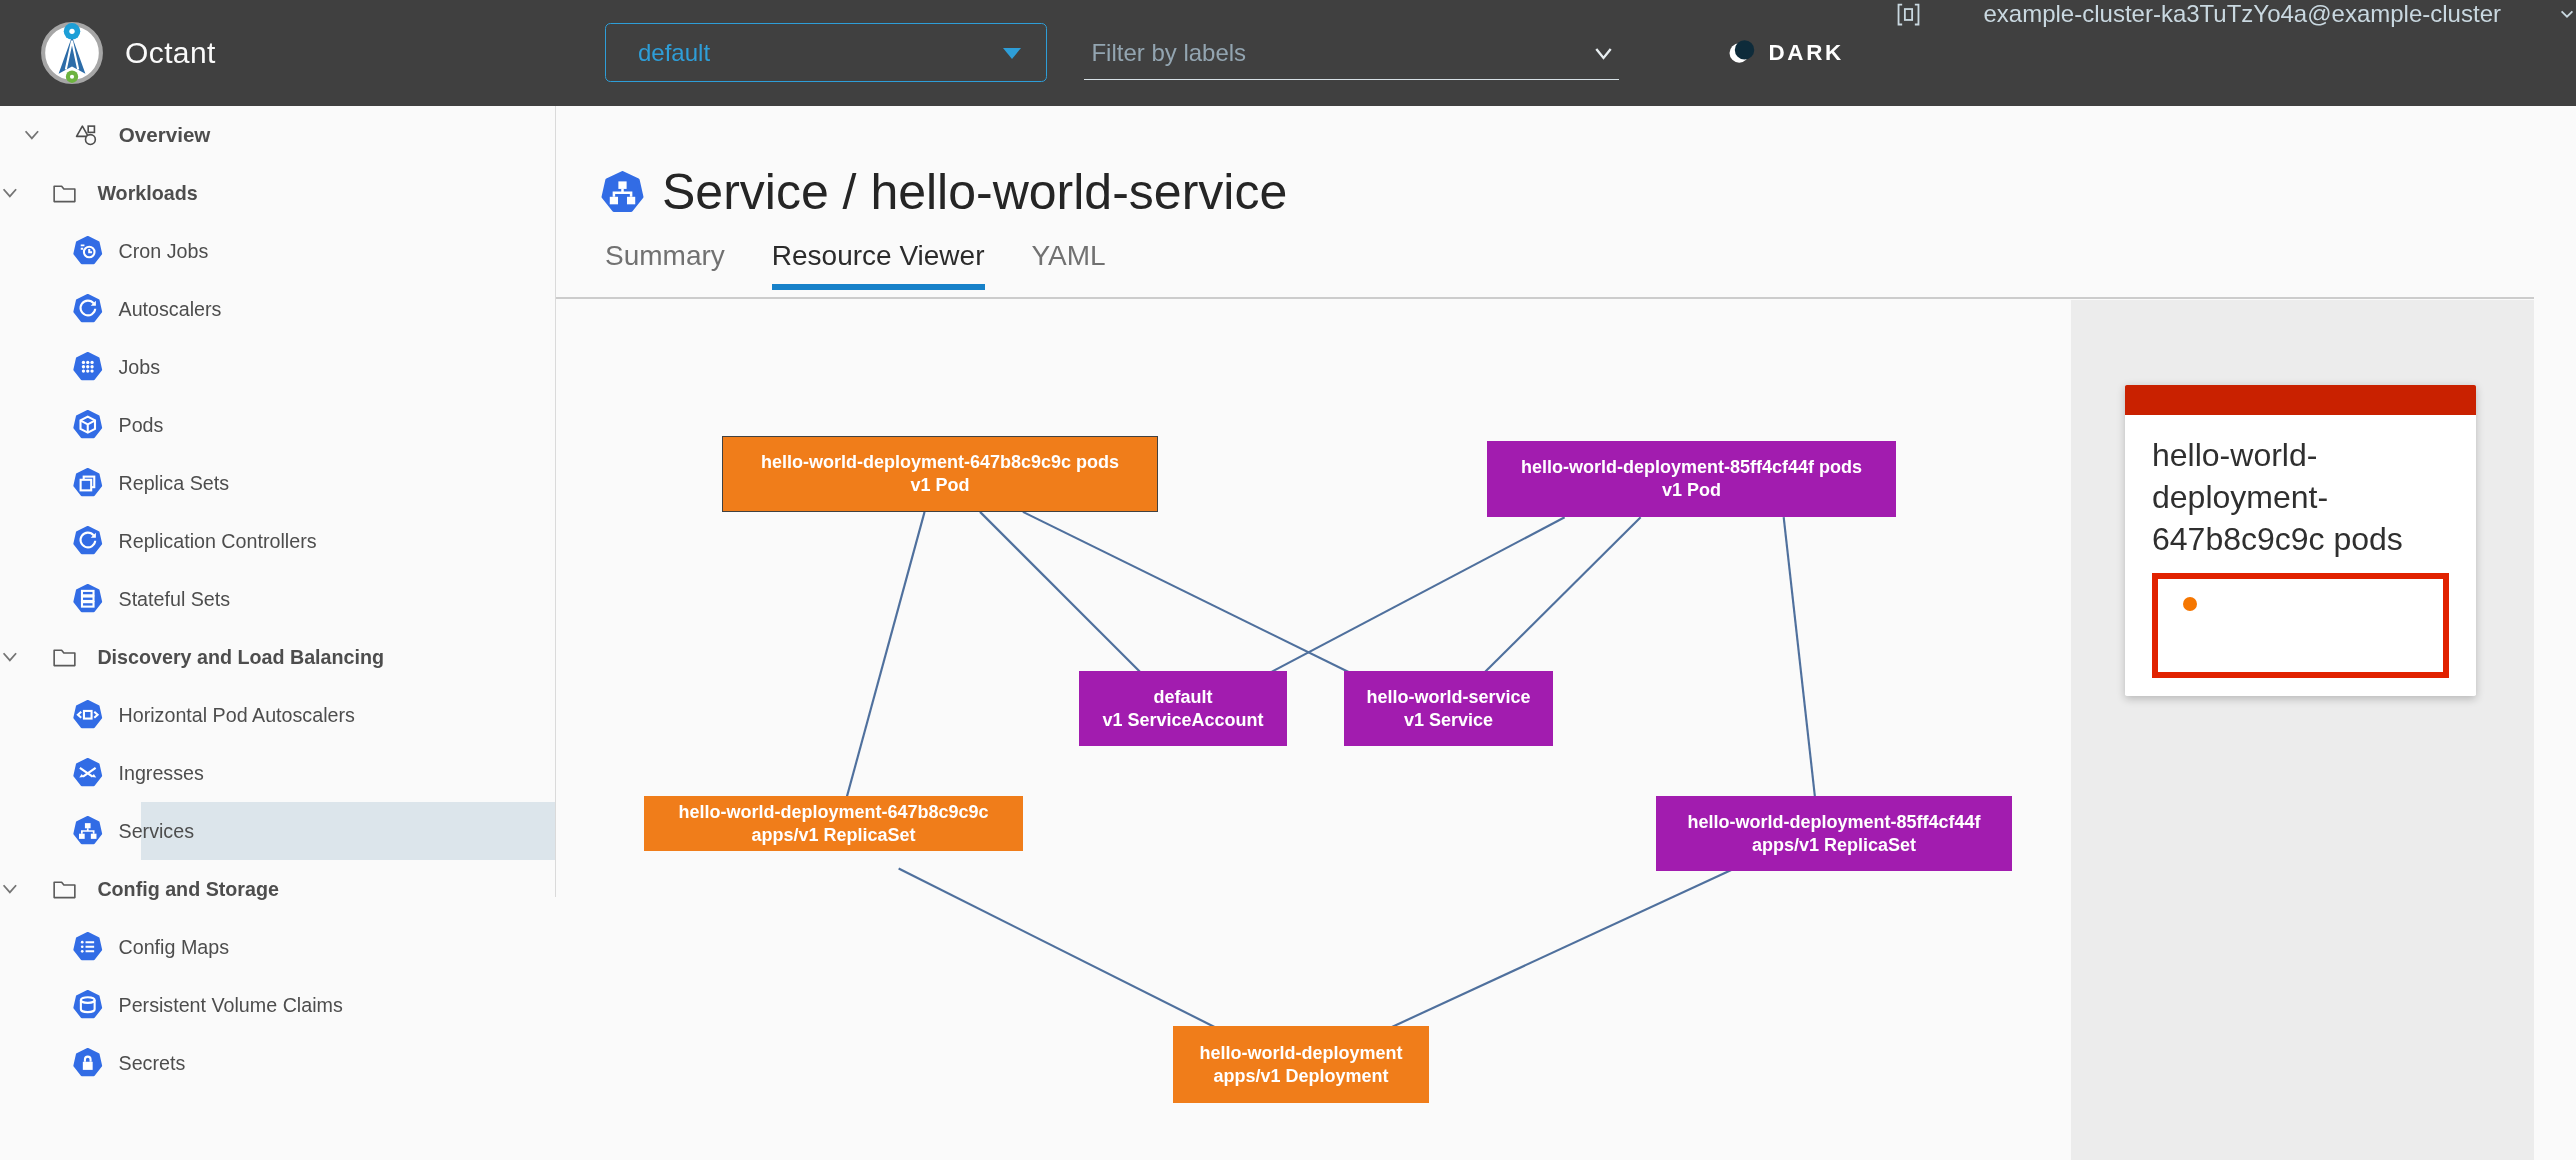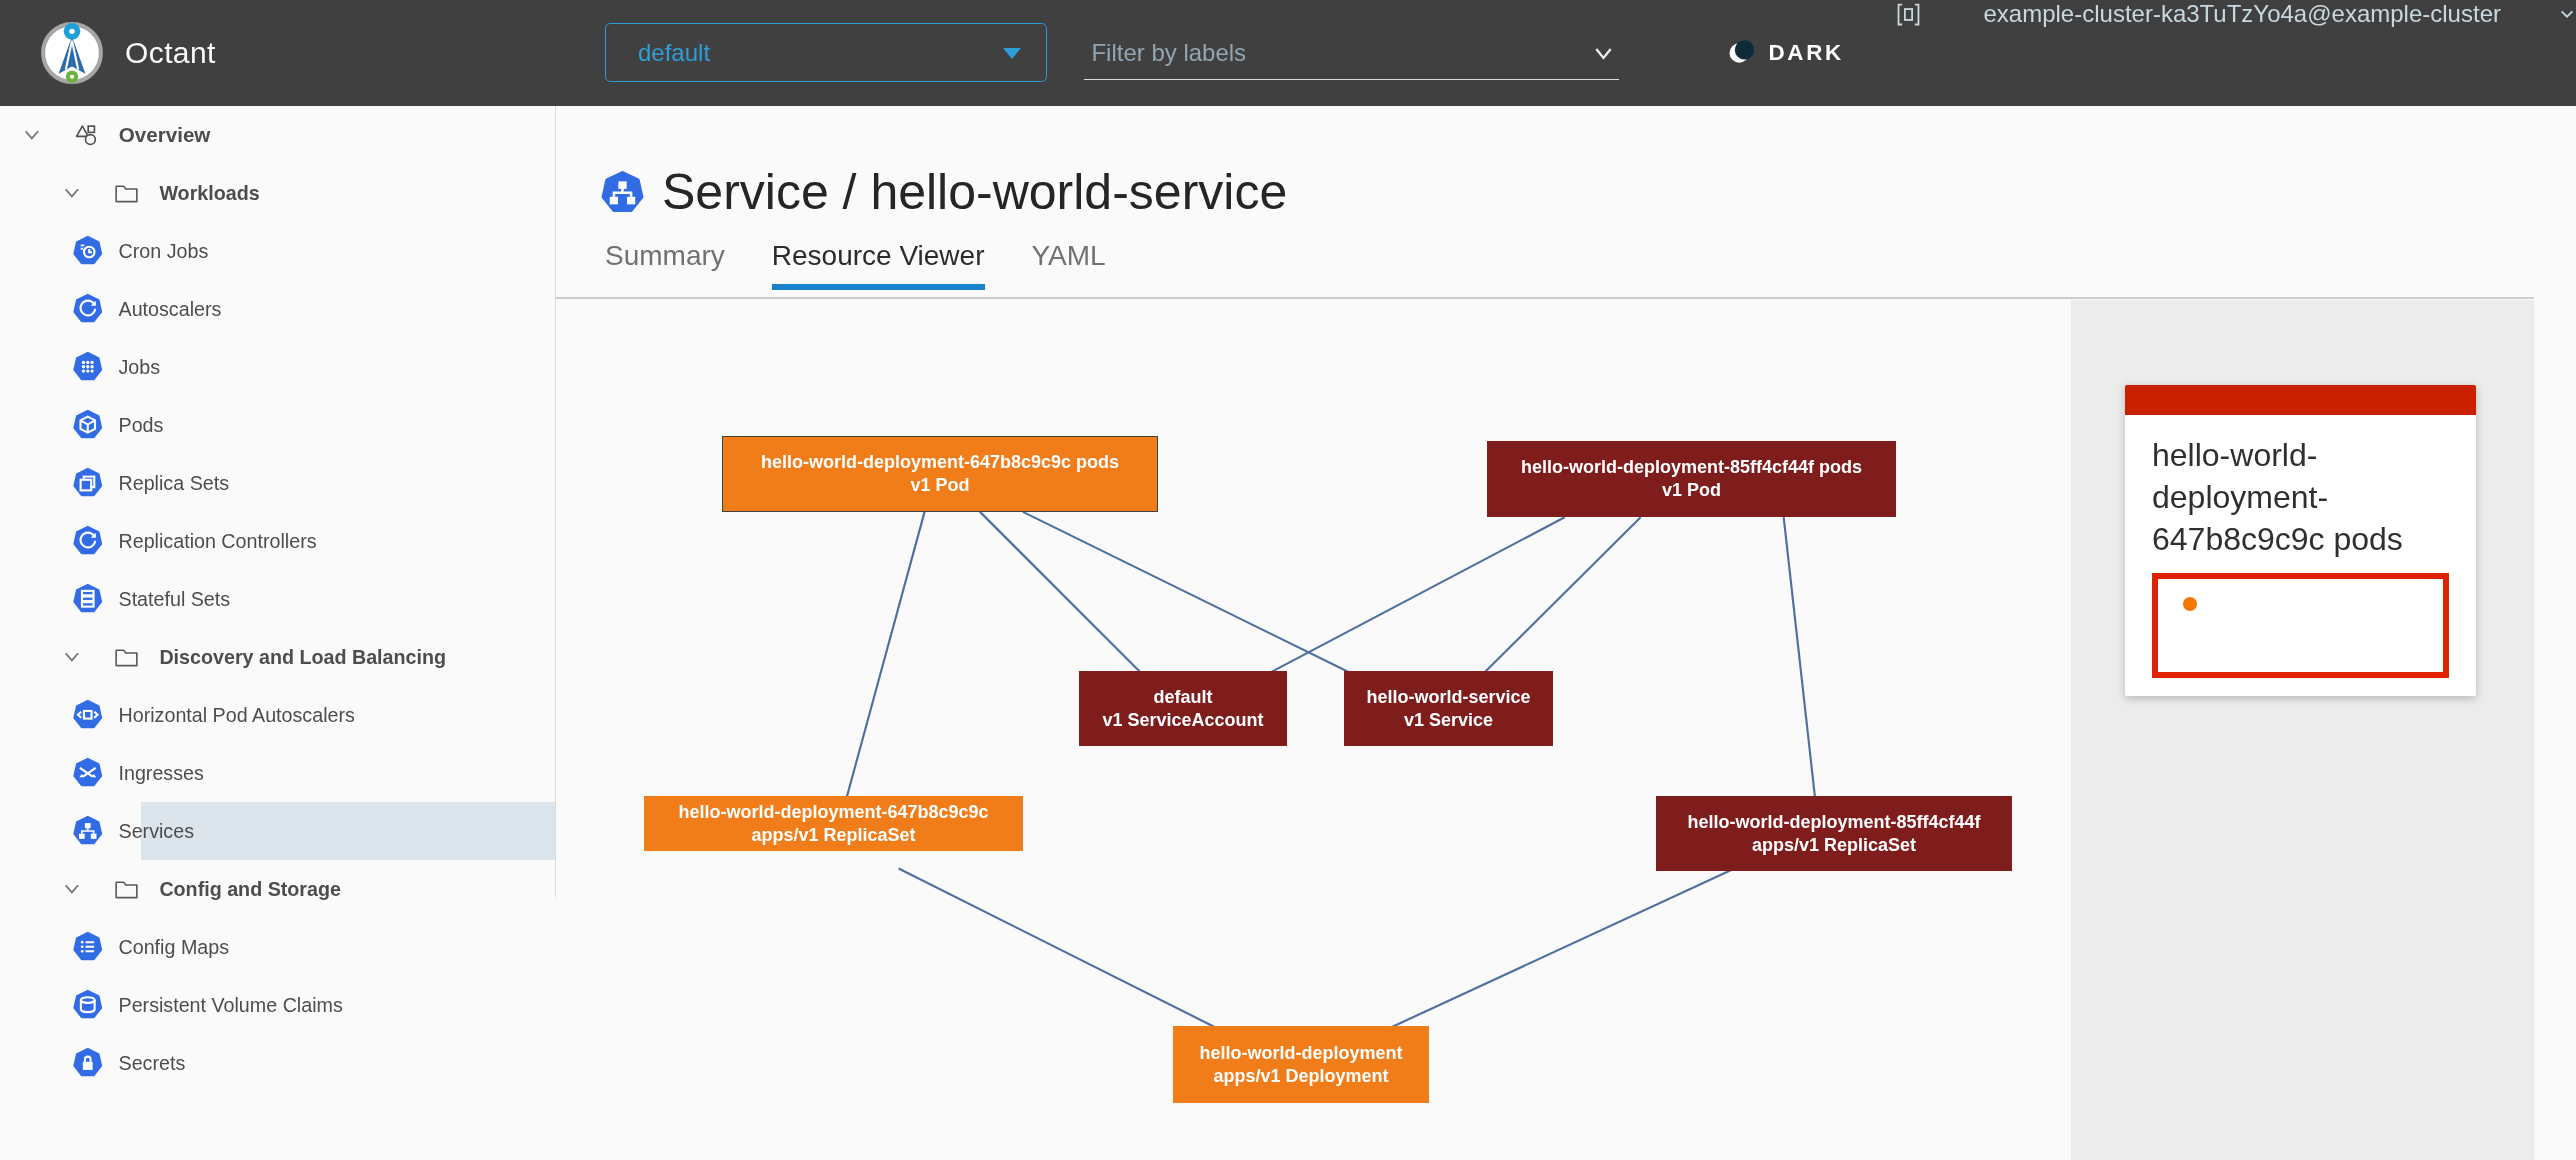--- a/index.html
+++ b/index.html
@@ -26,21 +26,21 @@
   .context{position:absolute;left:1894px;top:0;height:106px;display:flex;align-items:flex-start;cursor:pointer;gap:48px;}
   .context .txt{color:#C9D8E0;font-size:24px;margin-left:12.5px;}
   .context .chev{margin-left:9px;margin-top:5.4px;}
 
   
   .sidebar{position:absolute;left:0;top:106px;width:556px;height:791px;background:#FAFAFA;
            border-right:0.9px solid #DADADA;box-sizing:border-box;z-index:2;}
   .srow{position:relative;display:flex;align-items:center;height:58px;color:#4D4D4D;font-size:19.7px;cursor:pointer;}
   .srow>*{position:relative;z-index:1;}
   .srow.l0{padding-left:21.5px;font-weight:bold;font-size:20.6px;}
-  .srow.l1{padding-left:62px;font-weight:bold;}
+  .srow.l1{font-weight:bold;}
   .srow.l2{padding-left:73px;}
   .srow.l0 .chev{margin-right:32px;display:flex;}
   .srow.l1 .chev{margin-right:31px;display:flex;}
   .srow.l0 .sic{margin-right:20.6px;display:flex;}
   .srow.l1 .sic{margin-right:19.7px;display:flex;}
   .srow.l2 .sic{margin-right:16px;display:flex;}
   .srow.selected::before{content:"";position:absolute;left:141px;right:0;top:0;bottom:0;background:#DCE5EB;z-index:0;}
 
   
   .main-title{position:absolute;left:601px;top:163px;display:flex;align-items:center;z-index:1;}
@@ -51,21 +51,21 @@
   .tab.active{color:#2B2B2B;border-bottom-color:#1781C9;}
   .tabs-divider{position:absolute;left:556px;top:297px;width:1978px;height:1.8px;background:#CCCCCC;z-index:0;}
 
   
   .graph{position:absolute;left:556px;top:300px;width:1514px;height:860px;background:#FAFAFA;}
   .graph svg.edges{position:absolute;left:0;top:0;}
   .gnode{position:absolute;display:flex;flex-direction:column;align-items:center;justify-content:center;
          color:#FFFFFF;font-size:18px;font-weight:bold;line-height:23px;text-align:center;
          box-sizing:border-box;cursor:pointer;}
   .gnode.orange{background:#F07D1A;}
-  .gnode.green{background:#7f1d1d;}
+  .gnode.green{background:#a21caf;}
   .gnode.bordered{border:1.8px solid #414141;}
 
   
   .side-panel{position:absolute;left:2071px;top:300px;width:463px;height:860px;background:#ECECEC;z-index:1;}
   .panel-card{position:absolute;left:54px;top:85px;width:351px;background:#FFFFFF;border-radius:1.8px;
               box-shadow:0 2.7px 9px rgba(0,0,0,0.22);}
   .card-accent{height:29.5px;background:#C92100;border-radius:1.8px 1.8px 0 0;}
   .card-body{padding:19.7px 27px 18px 27px;}
   .card-title{font-size:32px;line-height:42px;color:#2F2F2F;word-break:break-word;}
   .hl-box{position:relative;margin:12.5px 0 0 0;height:93px;border:6.3px solid #E12200;background:#FFFFFF;}

